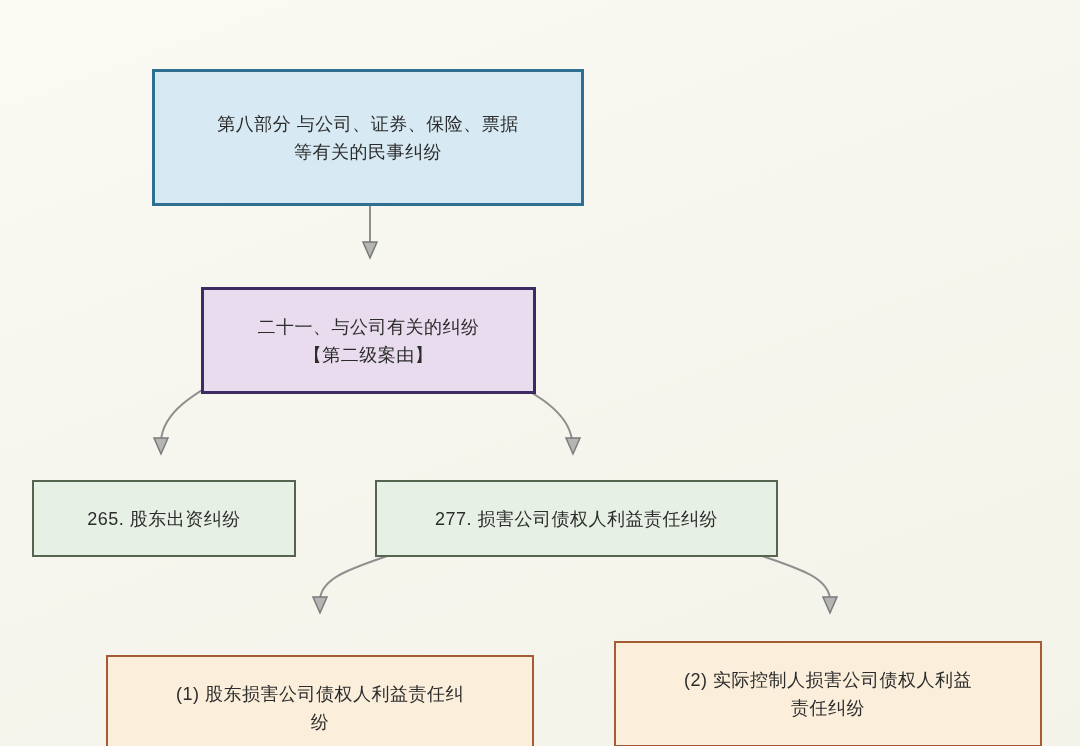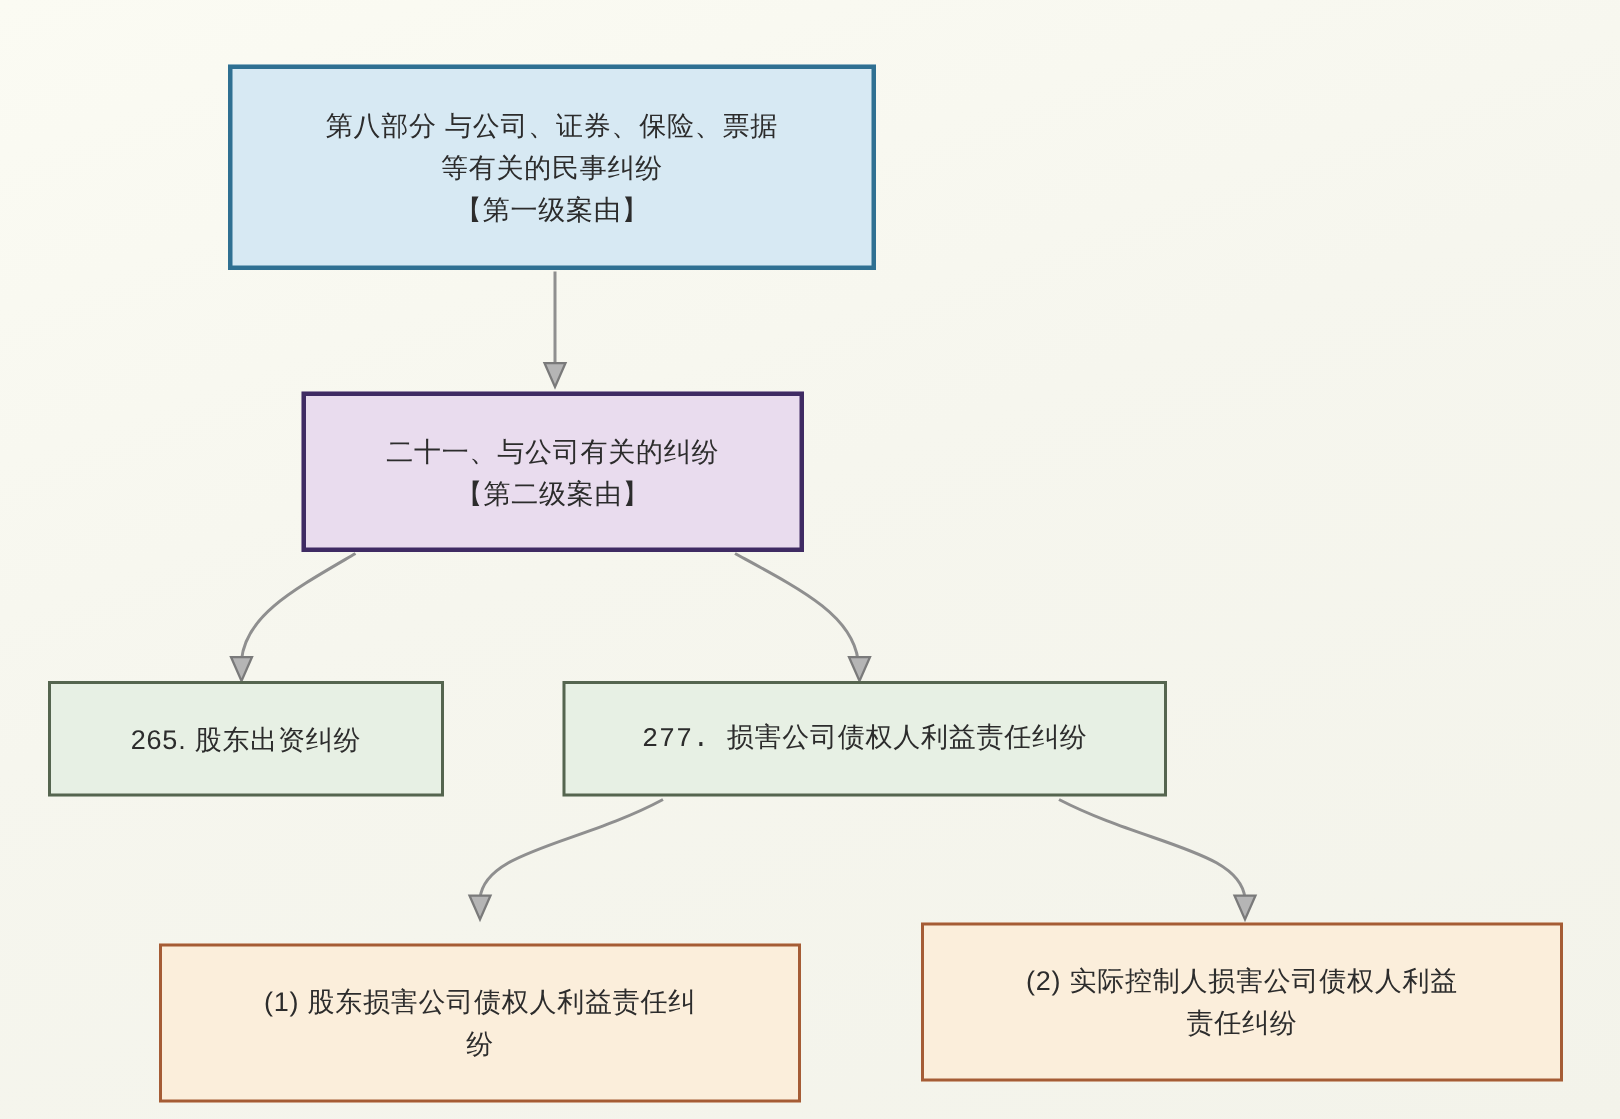--- a/index.html
+++ b/index.html
@@ -35,20 +35,21 @@
     box-sizing: border-box;
     display: flex;
     flex-direction: column;
     justify-content: center;
     align-items: center;
     text-align: center;
     color: #2c2c2c;
     font-size: 18px;
     line-height: 28px;
     letter-spacing: 0.5px;
+    margin-top: 26px;
   }
   .node .line { display: block; white-space: nowrap; }
   #node-level1 {
     left: 152px; top: 43px; width: 432px; height: 137px;
     background: #d7e9f3;
     border: 3px solid #2f7092;
   }
   #node-level2 {
     left: 201px; top: 261px; width: 335px; height: 107px;
     background: #e9dcee;
@@ -57,21 +58,20 @@
   #node-case265 {
     left: 32px; top: 454px; width: 264px; height: 77px;
     background: #e7f0e4;
     border: 2px solid #55654f;
     align-items: center;
   }
   #node-case277 {
     left: 375px; top: 454px; width: 403px; height: 77px;
     background: #e7f0e4;
     border: 2px solid #55654f;
-    font-family: Liberation Mono, monospace;
   }
   #node-sub1 {
     left: 106px; top: 629px; width: 428px; height: 106px;
     background: #fbeedb;
     border: 2px solid #a55c35;
   }
   #node-sub2 {
     left: 614px; top: 615px; width: 428px; height: 106px;
     background: #fbeedb;
     border: 2px solid #a55c35;
@@ -97,21 +97,20 @@
     <path class="edge" d="M442,533 C386,563 323,567 320,599"></path>
     <polygon class="arrowhead" points="313,597 327,597 320,613"></polygon>
 
     <path class="edge" d="M706,533 C764,563 827,567 830,599"></path>
     <polygon class="arrowhead" points="823,597 837,597 830,613"></polygon>
   </svg>
 
   <div class="node" id="node-level1">
     <span class="line">第八部分 与公司、证券、保险、票据</span>
     <span class="line">等有关的民事纠纷</span>
-    <span class="line">【第一级案由】</span>
   </div>
 
   <div class="node" id="node-level2">
     <span class="line">二十一、与公司有关的纠纷</span>
     <span class="line">【第二级案由】</span>
   </div>
 
   <div class="node" id="node-case265">
     <span class="line">265. 股东出资纠纷</span>
   </div>

